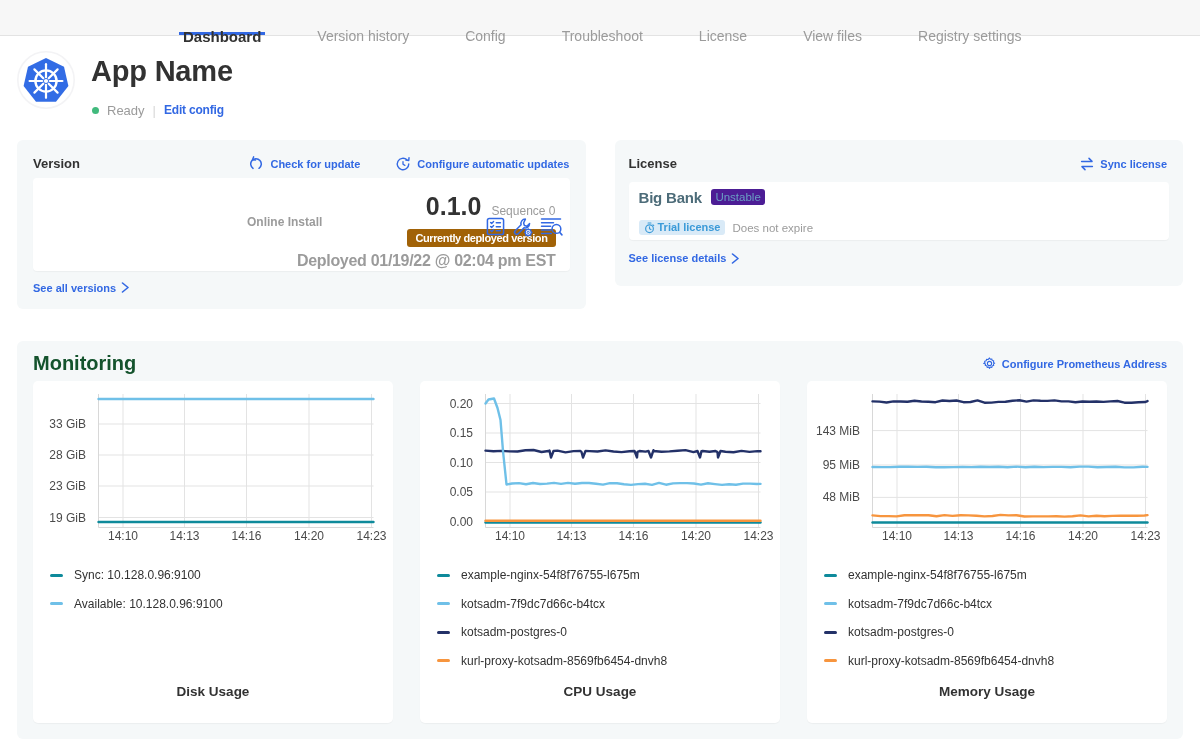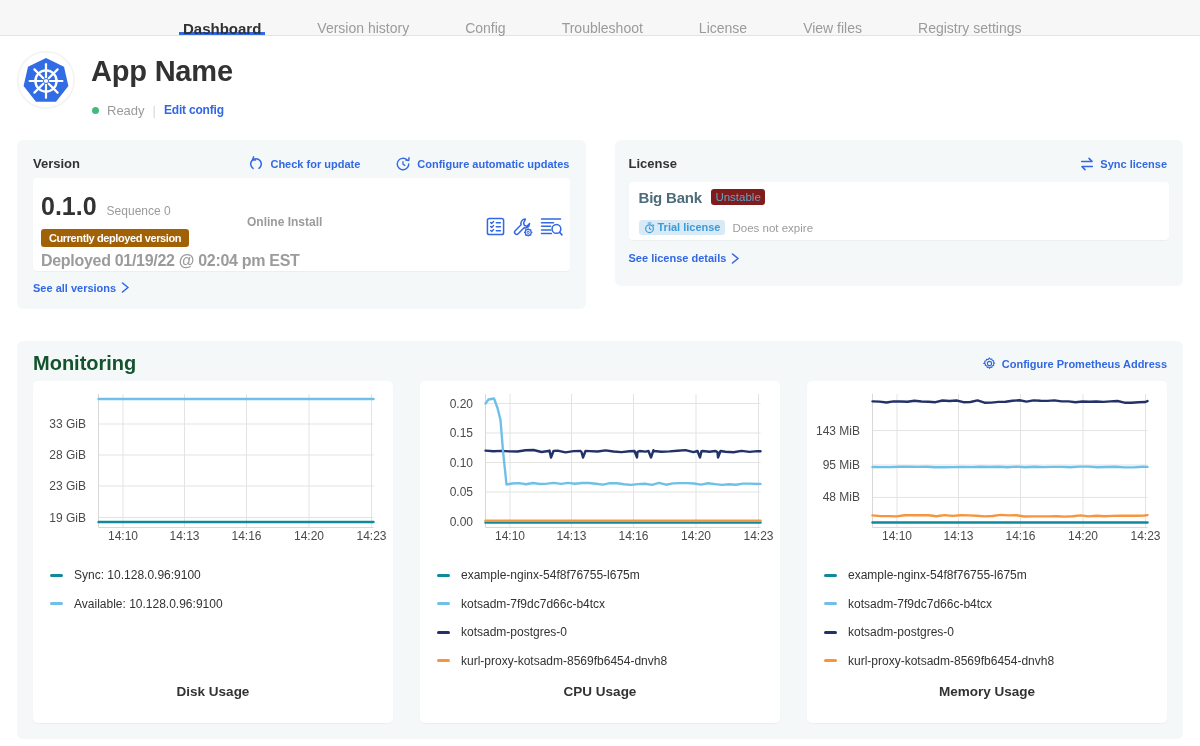--- a/index.html
+++ b/index.html
@@ -1,45 +1,45 @@
 <!DOCTYPE html>
 <html><head><meta charset="utf-8">
 <style>
 * { margin:0; padding:0; box-sizing:border-box; }
 html,body { width:1200px; height:746px; background:#ffffff; font-family:"Liberation Sans",sans-serif; overflow:hidden; }
 a { text-decoration:none; }
 .nav { height:36px; background:#f7f7f7; border-bottom:1px solid #e3e3e3; display:flex; padding-left:155px; }
-.nav .tab { font-size:14px; color:#9b9b9b; line-height:33px; margin:0 24px; padding:12px 4px; white-space:nowrap; }
+.nav .tab { font-size:14px; color:#9b9b9b; line-height:33px; margin:8px 24px; padding:12px 4px; white-space:nowrap; }
 .nav .tab.active { font-size:15px; color:#323232; font-weight:bold; border-bottom:3px solid #3268e3; }
 .hdr { position:relative; height:104px; }
 .hicon { position:absolute; left:17px; top:15px; }
 .hname { position:absolute; left:91px; top:19px; font-size:29px; font-weight:bold; color:#323232; letter-spacing:-.2px; }
 .hstat { position:absolute; left:92px; top:67px; font-size:13px; color:#9b9b9b; display:flex; align-items:center; height:14px; }
 .dot { width:7px; height:7px; border-radius:50%; background:#41ba7d; margin-right:8px; }
 .hdiv { color:#d7d7d7; margin:0 8px 0 8px; font-size:13px; }
 .editcfg { color:#3268e3; font-weight:bold; font-size:12px; letter-spacing:-.2px; }
 .row { display:flex; gap:29px; padding:0 17px; align-items:flex-start; }
 .panel { background:#f5f8f9; border-radius:6px; flex:1; }
 .panel-hd { display:flex; align-items:center; justify-content:space-between; padding:15px 16px 0 16px; height:32px; }
 .panel-hd h2 { font-size:13px; color:#323232; }
 .links { display:flex; align-items:center; gap:35px; }
 .blink { color:#3268e3; font-weight:bold; font-size:11px; display:flex; align-items:center; gap:6px; }
 .white { background:#ffffff; border-radius:4px; margin:6px 16px 0 16px; box-shadow:0 1px 1px rgba(0,0,0,.04); }
-.vbody { padding:14px 14px 10px 8px; height:93px; position:relative; }
+.vbody { padding:14px 14px 10px 8px; height:93px; position:relative;text-align:right; }
 .vnum { font-size:25px; font-weight:bold; color:#323232; }
 .vseq { font-size:12px; color:#9b9b9b; margin-left:10px; }
 .badge-green { display:inline-block; background:#a16207; color:#fff; font-weight:bold; font-size:11px; letter-spacing:-.4px; border-radius:3px; padding:0 8px; line-height:18px; margin-top:8px; }
 .vdate { font-size:16px; font-weight:bold; color:#9b9b9b; margin-top:5px; letter-spacing:-.3px; }
 .vmid { position:absolute; left:214px; top:36.5px; font-size:12px; font-weight:bold; color:#9b9b9b; }
 .vicons { position:absolute; right:7px; top:38.5px; display:flex; align-items:center; gap:7px; }
 .seeall { padding:10.5px 16px 0 16px; font-size:11px; font-weight:bold; color:#3268e3; display:flex; align-items:center; }
 .lbody { padding:7px 10px; height:58.5px; }
 .lrow1 { display:flex; align-items:center; }
 .bigbank { font-size:15px; font-weight:bold; color:#4d6c79; letter-spacing:-.2px; }
-.unstable { margin-left:9px; background:#7f1d1d; color:#6a9fc4; font-size:11.5px; padding:2px 4.5px; border-radius:3px; }
+.unstable { margin-left:9px; background:#4c1d95; color:#6a9fc4; font-size:11.5px; padding:2px 4.5px; border-radius:3px; }
 .lrow2 { display:flex; align-items:center; margin-top:14.5px; }
 .trial { background:#d9eaf7; color:#3b9ad8; font-size:11px; font-weight:bold; padding:0 5px; line-height:15px; border-radius:3px; display:flex; align-items:center; gap:3px; }
 .noexp { color:#9b9b9b; font-size:11.5px; margin-left:7px; }
 .mon { margin:32px 17px 0 17px; background:#f5f8f9; border-radius:6px; padding:14px 16px 16px 16px; }
 .mon-hd { display:flex; justify-content:space-between; align-items:center; height:17px; }
 .mon-hd h2 { font-size:20px; color:#14532d; }
 .charts { display:flex; gap:27px; margin-top:9px; }
 .chart { background:#fff; border-radius:5px; width:360px; height:342px; position:relative; box-shadow:0 1px 1px rgba(0,0,0,.04); }
 .lrow { position:absolute; left:17px; display:flex; align-items:center; font-size:12px; color:#323232; height:14px; }
 .dash { width:13px; height:3px; border-radius:2px; margin-right:11px; display:inline-block; }

